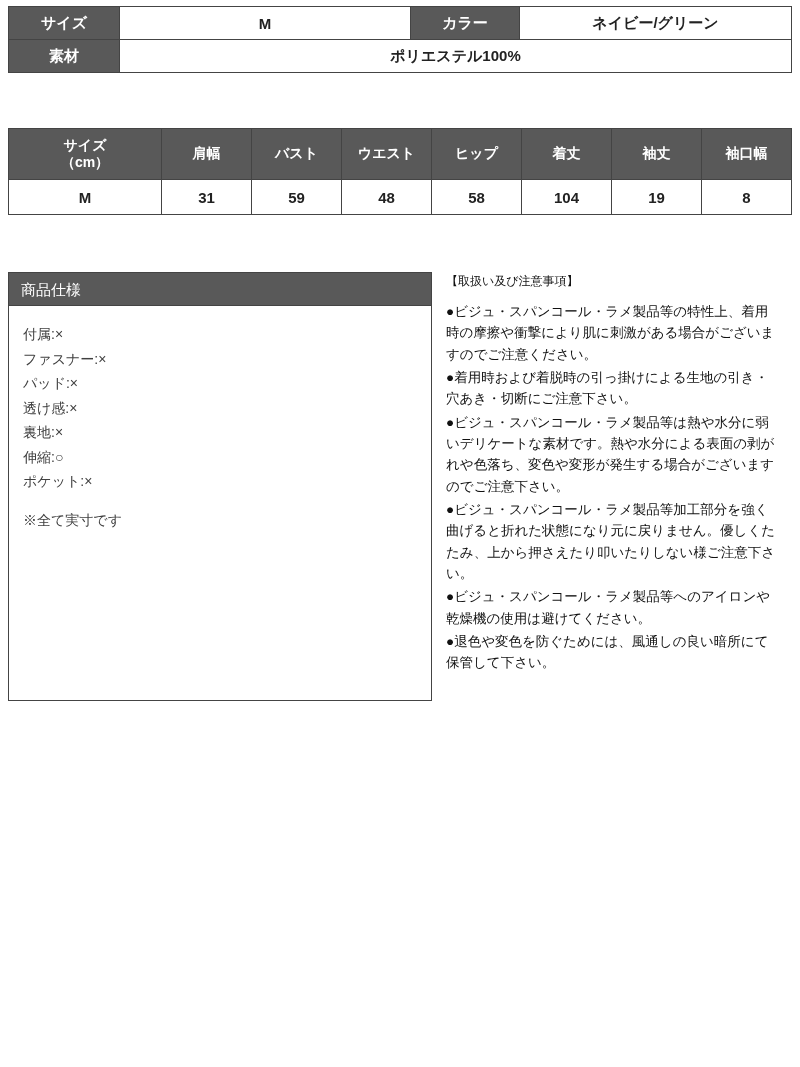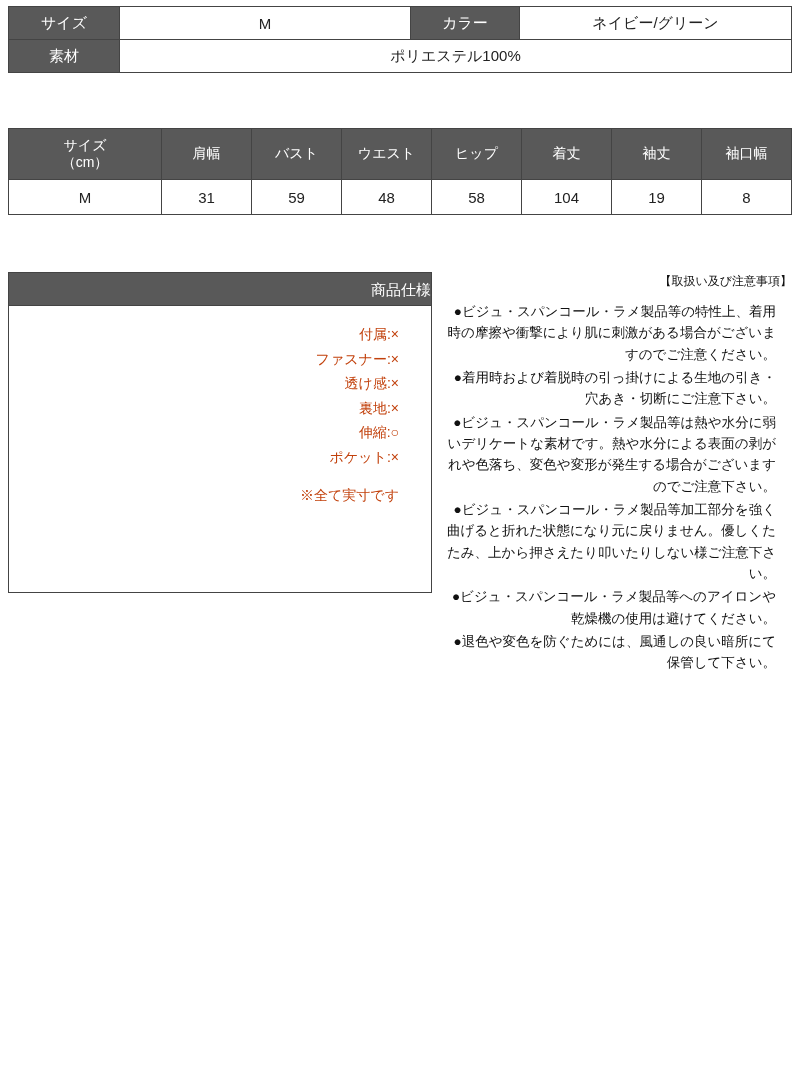--- a/index.html
+++ b/index.html
@@ -23,21 +23,21 @@
 
   
   table {
     border-collapse: collapse;
     table-layout: fixed;
   }
   td, th {
     border: 1px solid #444444;
     text-align: center;
     vertical-align: middle;
-    font-weight: normal;
+    font-weight: bold;
     font-size: 15px;
     padding: 0;
   }
   .hdr {
     background: #595959;
     color: #ffffff;
   }
   .cell {
     background: #ffffff;
     color: #222222;
@@ -72,45 +72,44 @@
   }
 
   
   #panels {
     position: absolute;
     left: 8px;
     top: 272px;
     width: 784px;
     display: flex;
     gap: 14px;
-    text-align: right;
   }
   .panel-left {
     width: 424px;
     box-sizing: border-box;
   }
   .panel-left .panel-head {
     background: #595959;
     color: #ffffff;
     font-size: 15px;
     height: 34px;
     line-height: 34px;
     padding-left: 12px;
     border: 1px solid #444444;
     box-sizing: border-box;
   }
   .panel-left .panel-body {
     border: 1px solid #444444;
     border-top: none;
     box-sizing: border-box;
-    height: 287px;
-    padding: 16px 32px;
+    height: 395px;
+    padding: 16px 14px;
     font-size: 14px;
     line-height: 1.75;
-    color: #c2410c;
+    color: #404040;
   }
   .panel-left .panel-body .blank {
     height: 14px;
   }
 
   .panel-right {
     width: 346px;
     box-sizing: border-box;
     font-size: 13.5px;
     line-height: 1.58;
@@ -173,20 +172,21 @@
     </tbody>
   </table>
 
   <div id="panels">
 
     <div class="panel-left">
       <div class="panel-head">商品仕様</div>
       <div class="panel-body">
         <div>付属:×</div>
         <div>ファスナー:×</div>
+        <div>パッド:×</div>
         <div>透け感:×</div>
         <div>裏地:×</div>
         <div>伸縮:○</div>
         <div>ポケット:×</div>
         <div class="blank"></div>
         <div>※全て実寸です</div>
       </div>
     </div>
 
     <div class="panel-right">

